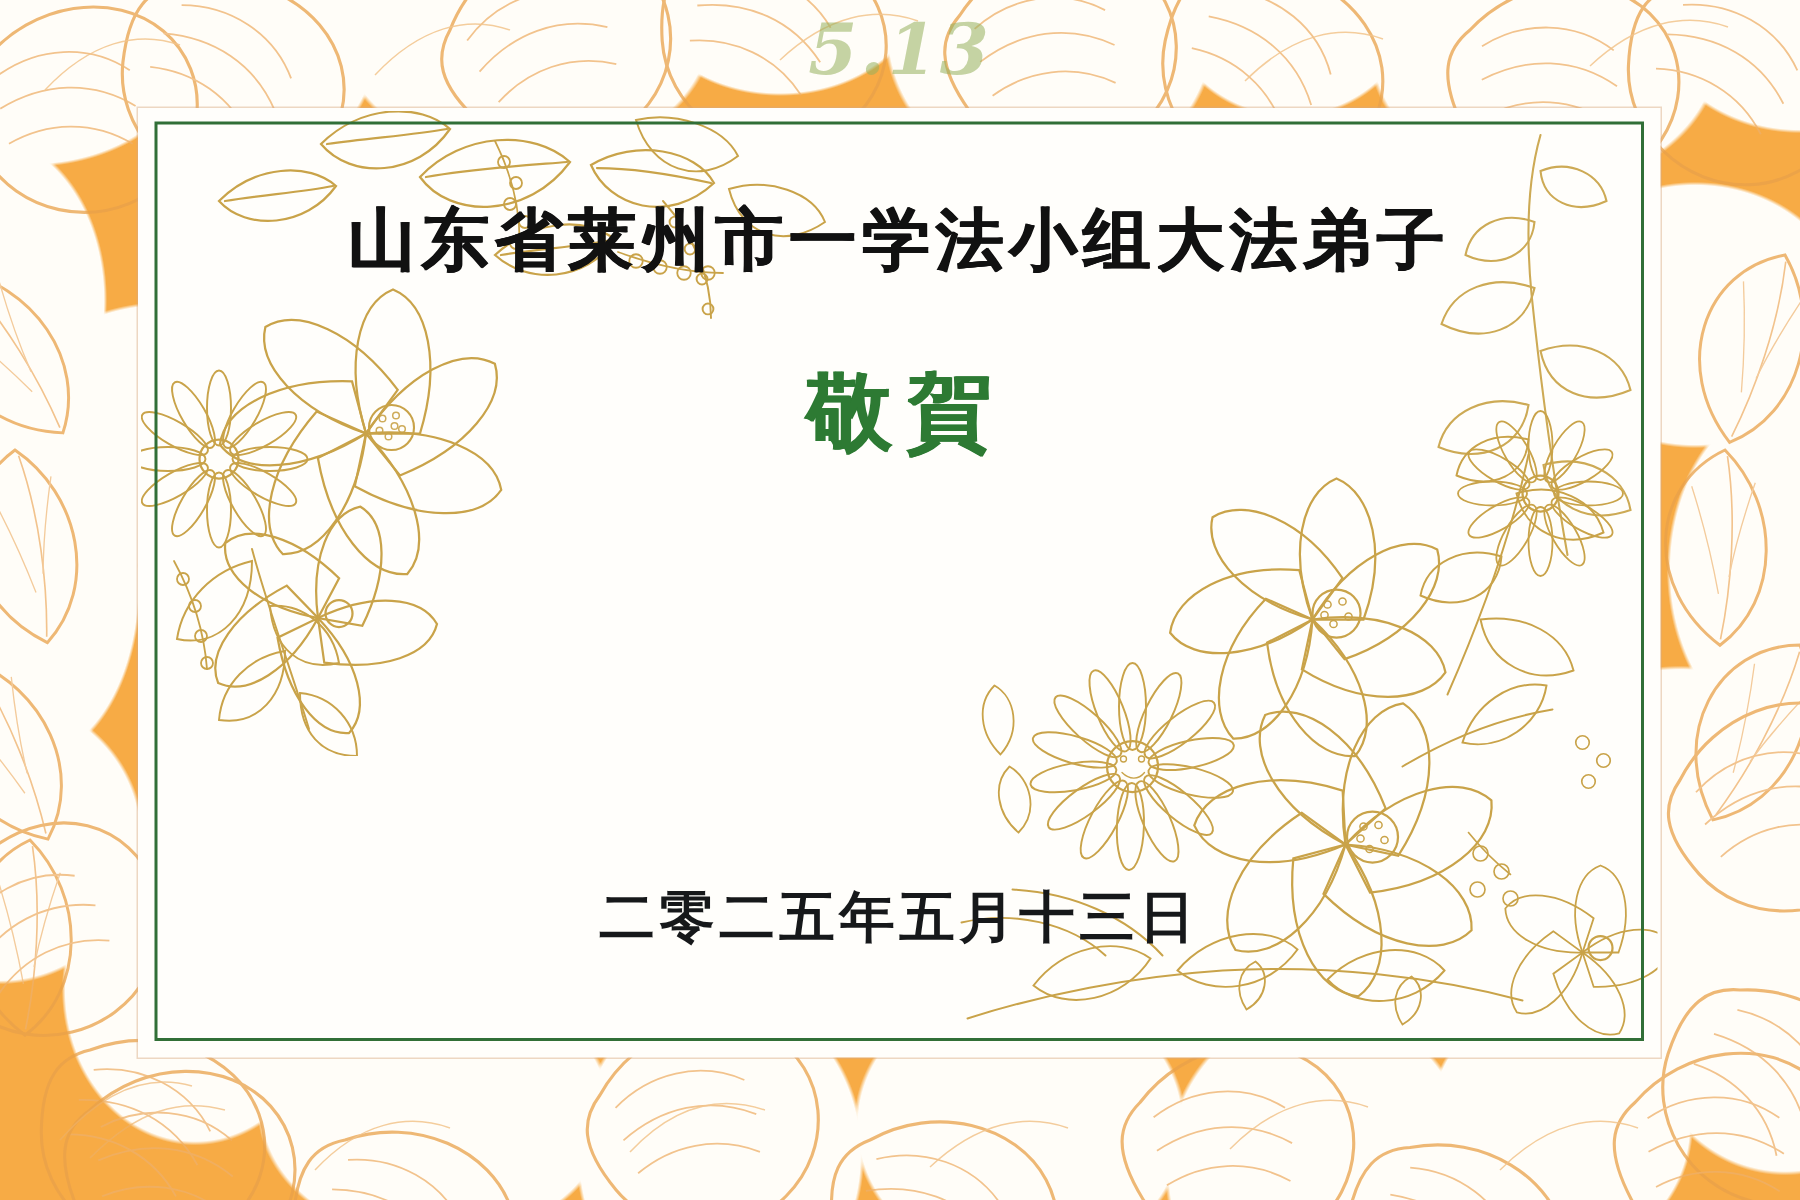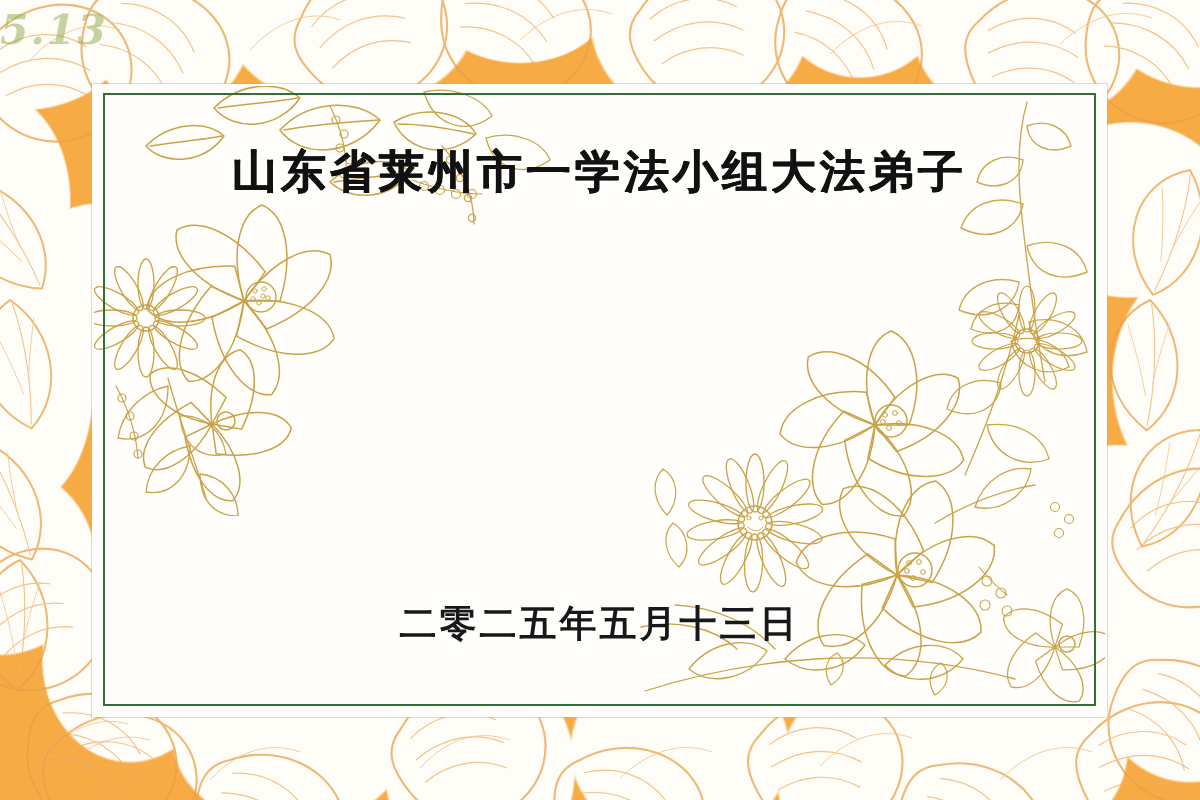--- a/index.html
+++ b/index.html
@@ -64,36 +64,37 @@
     inset: 0;
     opacity: 0.75;
   }
 
   
   .watermark {
     position: absolute;
     top: 6px;
     left: 0;
     width: 1200px;
+    text-align: center;
     font-family: "DejaVu Serif", "Liberation Serif", serif;
     font-style: italic;
-    font-size: 41px;
+    font-size: 47px;
     font-weight: 700;
     letter-spacing: 2px;
     color: rgba(150, 176, 92, 0.55);
     z-index: 3;
     pointer-events: none;
     user-select: none;
   }
 
   
   .card {
     position: absolute;
     left: 92px;
-    top: 84px;
+    top: 72px;
     width: 1015px;
     height: 633px;
     background: #fffefb;
     box-shadow: 0 0 0 1px rgba(216, 168, 128, 0.45);
     z-index: 5;
   }
 
   .card-inner-border {
     position: absolute;
     left: 11px;
@@ -496,17 +497,18 @@
             <circle cx="434" cy="244" r="4.5"></circle>
           <circle cx="424" cy="258" r="4.5"></circle>
         </g>
       </g>
     </svg>
 
     <div class="card-inner-border"></div>
 
     <div class="card-text">
       <div class="line org-line">山东省莱州市一学法小组大法弟子</div>
+      <div class="line salute-line">敬賀</div>
       <div class="line date-line">二零二五年五月十三日</div>
     </div>
   </div>
 
 </div>
 
 </body></html>

